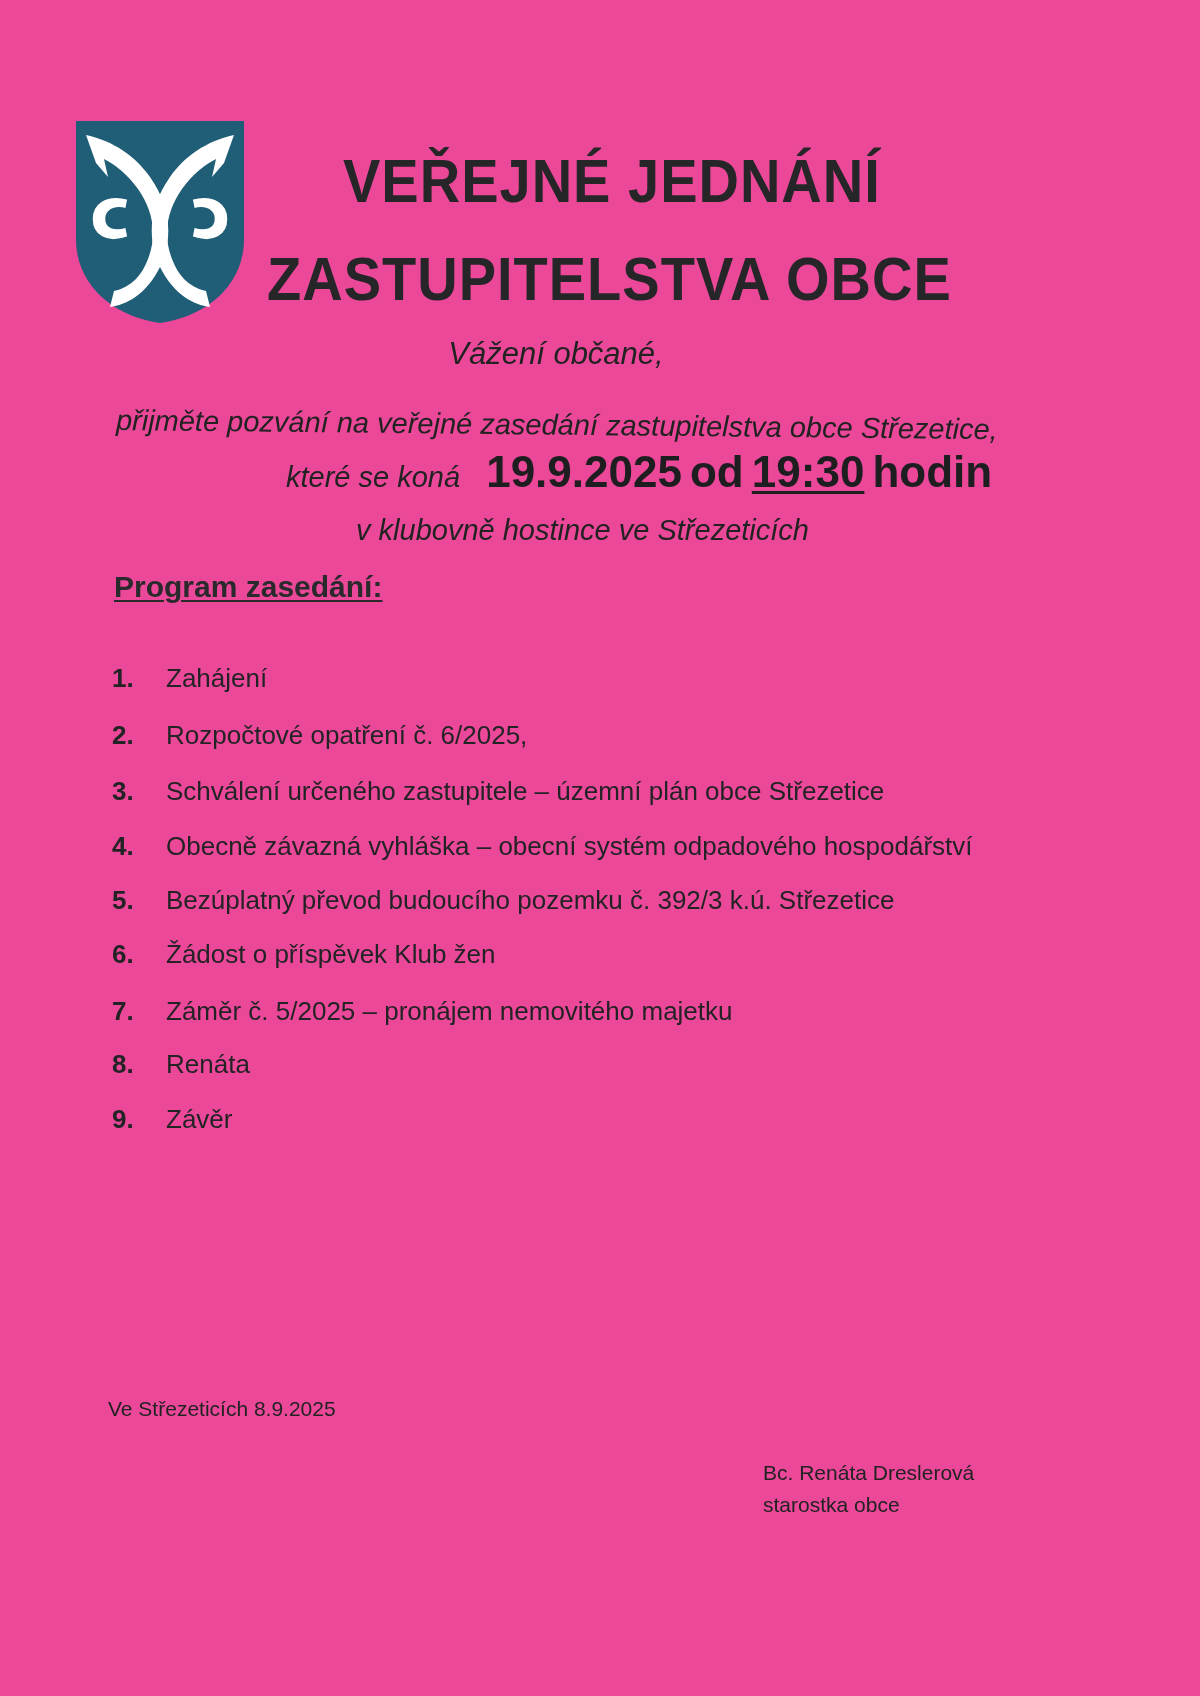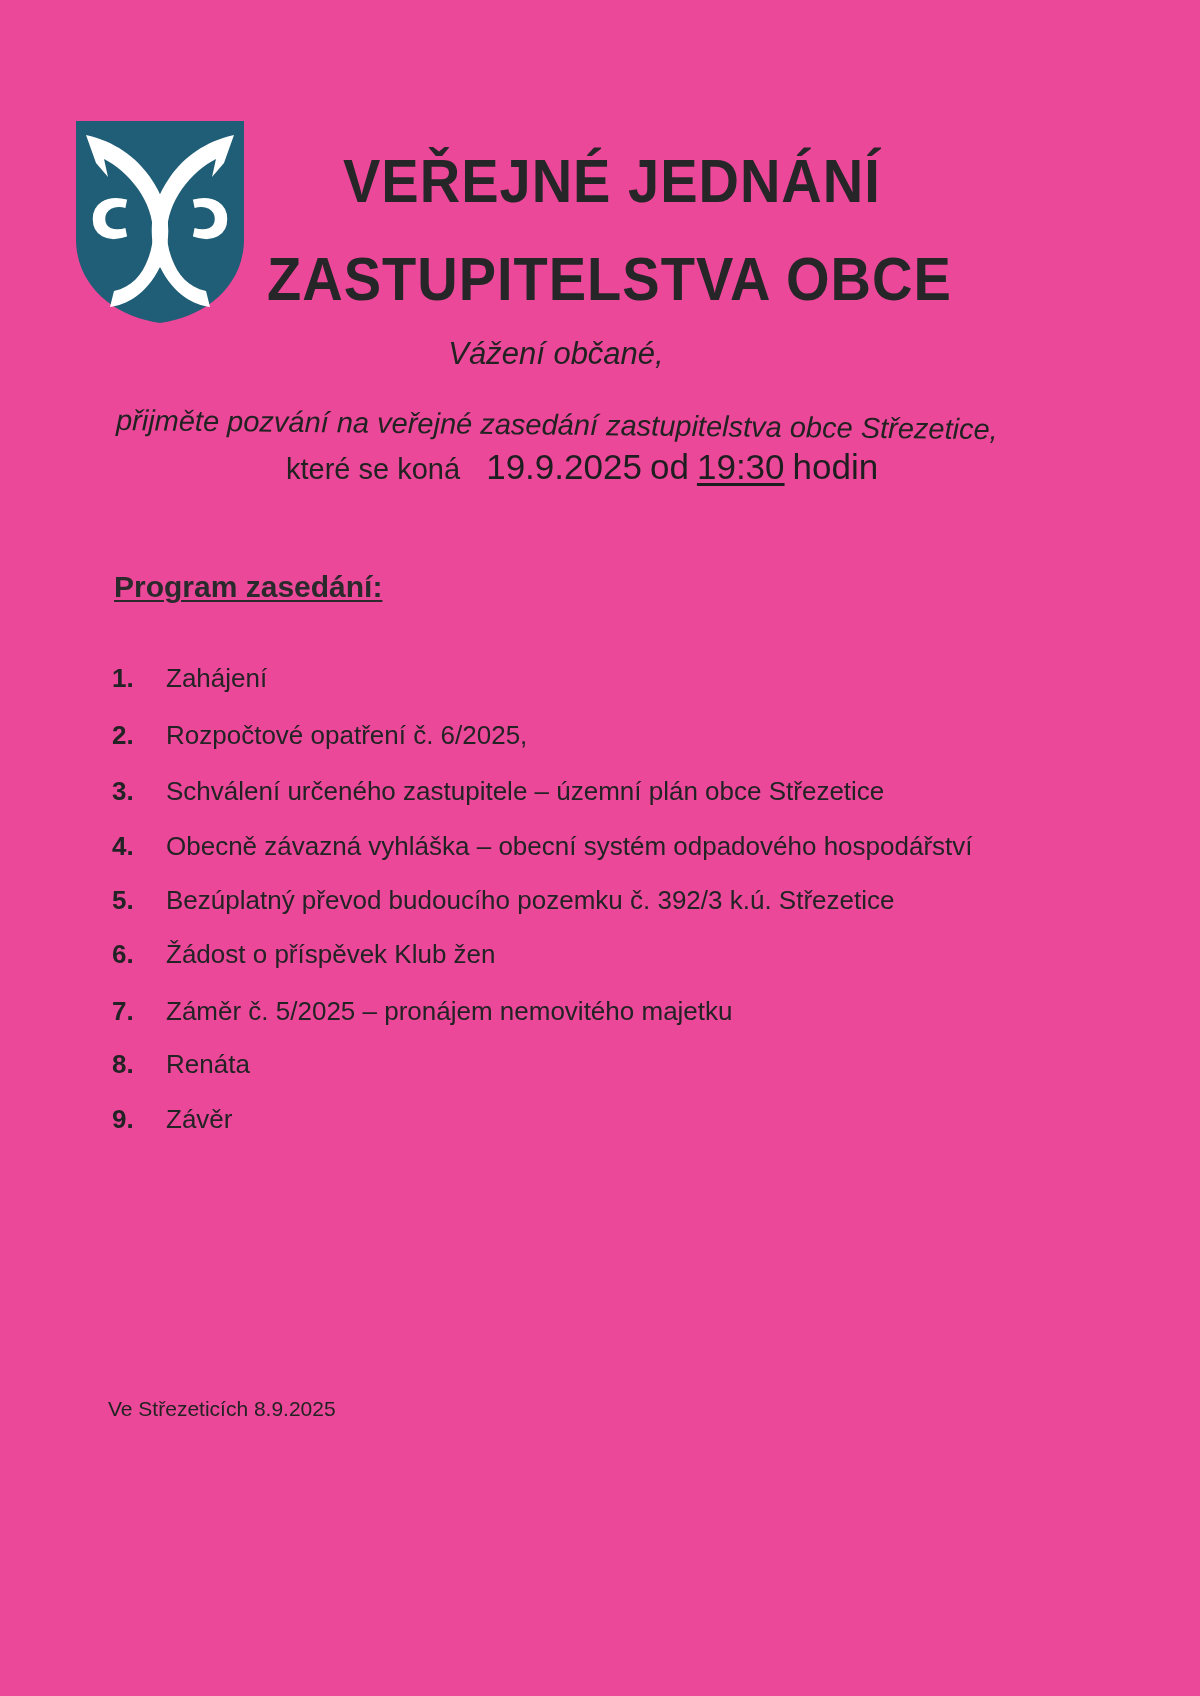--- a/index.html
+++ b/index.html
@@ -70,25 +70,26 @@
     }
     .when {
       position: absolute;
       left: 286px;
       top: 447px;
       font-size: 29px;
       white-space: nowrap;
       color: #222;
     }
     .when .lead {
+      font-style: italic;
       margin-right: 18px;
     }
     .when .date, .when .od, .when .time, .when .hodin {
-      font-weight: 400;
-      font-size: 35px;
+      font-weight: 700;
+      font-size: 44px;
       color: #1e1e20;
       margin-top: 35px;
     }
     .when .time {
       text-decoration: underline;
       text-decoration-thickness: 3px;
       text-underline-offset: 4px;
     }
     .where {
       position: absolute;
@@ -182,20 +183,21 @@
   <div class="invite">přijměte pozvání na veřejné zasedání zastupitelstva obce Střezetice,</div>
 
   <div class="when">
     <span class="lead">které se koná</span>
     <span class="date">19.9.2025</span>
     <span class="od">od</span>
     <span class="time">19:30</span>
     <span class="hodin">hodin</span>
   </div>
 
+  <div class="where">v klubovně hostince ve Střezeticích</div>
 
   <div class="program-heading">Program zasedání:</div>
 
   <ul class="agenda">
     <li class="agenda-item" style="top:0px">
       <span class="num">1.</span><span>Zahájení</span>
     </li>
     <li class="agenda-item" style="top:57px">
       <span class="num">2.</span><span>Rozpočtové opatření č. 6/2025,</span>
     </li>
@@ -217,14 +219,18 @@
     <li class="agenda-item" style="top:386px">
       <span class="num">8.</span><span>Renáta</span>
     </li>
     <li class="agenda-item" style="top:441px">
       <span class="num">9.</span><span>Závěr</span>
     </li>
   </ul>
 
   <div class="place-date">Ve Střezeticích 8.9.2025</div>
 
+  <div class="signature">
+    <div>Bc. Renáta Dreslerová</div>
+    <div>starostka obce</div>
+  </div>
 
 </div>
 
 </body></html>

